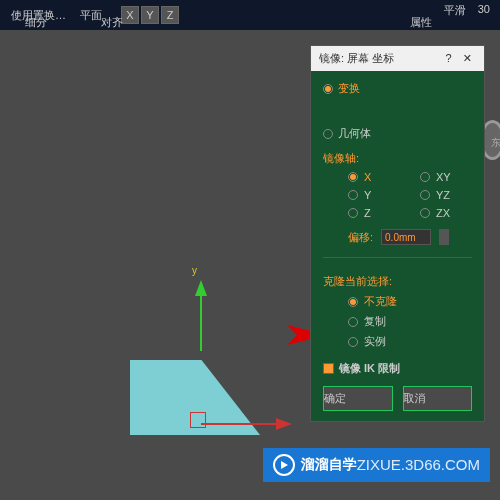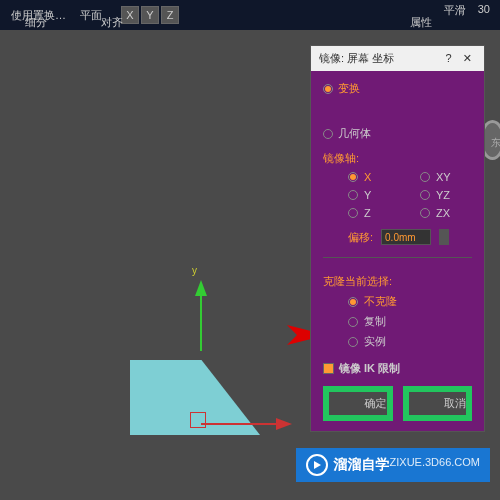--- a/index.html
+++ b/index.html
@@ -9,21 +9,21 @@
     .toolbar-btn { color: #ccc; padding: 2px 6px; margin-right: 2px; }
     .xyz-buttons { display: flex; margin-left: 10px; }
     .xyz-btn { width: 18px; height: 18px; background: #555; border: 1px solid #666; color: #ccc; display: flex; align-items: center; justify-content: center; margin: 0 1px; }
     .toolbar-right { position: absolute; right: 10px; color: #ccc; display: flex; align-items: flex-start; gap: 12px; top: 3px; }
     
     .toolbar2 { position: absolute; top: 14px; left: 0; right: 0; height: 16px; display: flex; align-items: center; padding: 0 5px; }
     .status-bar { position: absolute; top: 38px; left: 2px; color: #ccc; font-size: 10px; }
     
     .viewport { position: absolute; top: 35px; left: 0; right: 0; bottom: 0; background: #4a4a4a; }
     
-    .dialog { position: absolute; top: 45px; right: 15px; width: 175px; background: #701a75; border: 1px solid #555; }
+    .dialog { position: absolute; top: 45px; right: 15px; width: 175px; background: #14532d; border: 1px solid #555; }
     .dialog-title { background: #f0f0f0; color: #333; padding: 5px 8px; display: flex; align-items: center; justify-content: space-between; }
     .dialog-title-left { display: flex; align-items: center; gap: 3px; }
     .dialog-close { cursor: pointer; padding: 0 4px; }
     .dialog-help { cursor: pointer; padding: 0 4px; }
     .dialog-body { padding: 10px 12px; color: #ccc; }
     .radio-group { display: flex; gap: 30px; margin-bottom: 10px; flex-direction: column; }
     .radio-item { display: flex; align-items: center; gap: 5px; }
     .radio { width: 10px; height: 10px; border-radius: 50%; border: 1px solid #888; display: inline-block; position: relative; }
     .radio.checked::after { content: ''; position: absolute; width: 6px; height: 6px; background: #ff9933; border-radius: 50%; top: 1px; left: 1px; }
     .radio-label { color: #ccc; }
@@ -38,21 +38,21 @@
     .spinner { width: 10px; height: 16px; background: #555; }
     
     .clone-section { border-top: 1px solid #555; padding-top: 8px; }
     .clone-options { padding-left: 25px; }
     .clone-item { display: flex; align-items: center; gap: 6px; margin: 5px 0; }
     
     .checkbox-row { display: flex; align-items: center; gap: 5px; margin: 12px 0 10px 0; font-weight: bold; }
     .checkbox { width: 11px; height: 11px; background: #ff9933; border: 1px solid #666; display: inline-block; }
     
     .dialog-buttons { display: flex; justify-content: space-between; gap: 10px; margin-top: 8px; }
-    .dlg-btn { flex: 1; background: #4a4a4a; border: 6px solid #22c55e; color: #ccc; padding: 4px 0; text-align: right; cursor: pointer; }
+    .dlg-btn { flex: 1; background: #4a4a4a; border: 1px solid #22c55e; color: #ccc; padding: 4px 0; text-align: left; cursor: pointer; }
     
     .gizmo-y { position: absolute; left: 195px; top: 245px; }
     .arrow-up { width: 0; height: 0; border-left: 6px solid transparent; border-right: 6px solid transparent; border-bottom: 16px solid #3c3; }
     .line-y { width: 2px; height: 55px; background: #3c3; margin: 0 auto; }
     .y-label { color: #cc3; position: absolute; top: -15px; left: -3px; font-size: 10px; }
     
     .gizmo-x { position: absolute; left: 201px; top: 383px; display: flex; align-items: center; }
     .line-x { width: 75px; height: 2px; background: #c33; }
     .arrow-right { width: 0; height: 0; border-top: 6px solid transparent; border-bottom: 6px solid transparent; border-left: 16px solid #c33; }
     
@@ -64,21 +64,21 @@
     .red-arrow-svg { fill: #d00; }
     
     .dial-edge { position: absolute; right: -5px; top: 85px; width: 25px; height: 40px; border-radius: 50%; border: 3px solid #999; background: #666; }
     .dial-center { color: #aaa; font-size: 10px; position: absolute; top: 13px; left: 8px; }
     
     .watermark { position: absolute; bottom: 18px; right: 10px; background: #1976d2; color: #fff; padding: 6px 10px; display: flex; align-items: center; gap: 6px; }
     .wm-icon { width: 22px; height: 22px; border: 2px solid #fff; border-radius: 50%; display: flex; align-items: center; justify-content: center; }
     .wm-play { width: 0; height: 0; border-top: 4px solid transparent; border-bottom: 4px solid transparent; border-left: 7px solid #fff; margin-left: 2px; }
     .wm-text { display: flex; }
     .wm-main { font-size: 14px; font-weight: bold; }
-    .wm-sub { font-size: 11px; opacity: 0.85; }
+    .wm-sub { font-size: 15px; opacity: 0.85; }
   </style>
 </head>
 <body>
 
 <div class="toolbar">
   <span class="toolbar-btn">使用置换…</span>
   <span class="toolbar-btn">平面</span>
   <div class="xyz-buttons">
     <div class="xyz-btn">X</div>
     <div class="xyz-btn">Y</div>

